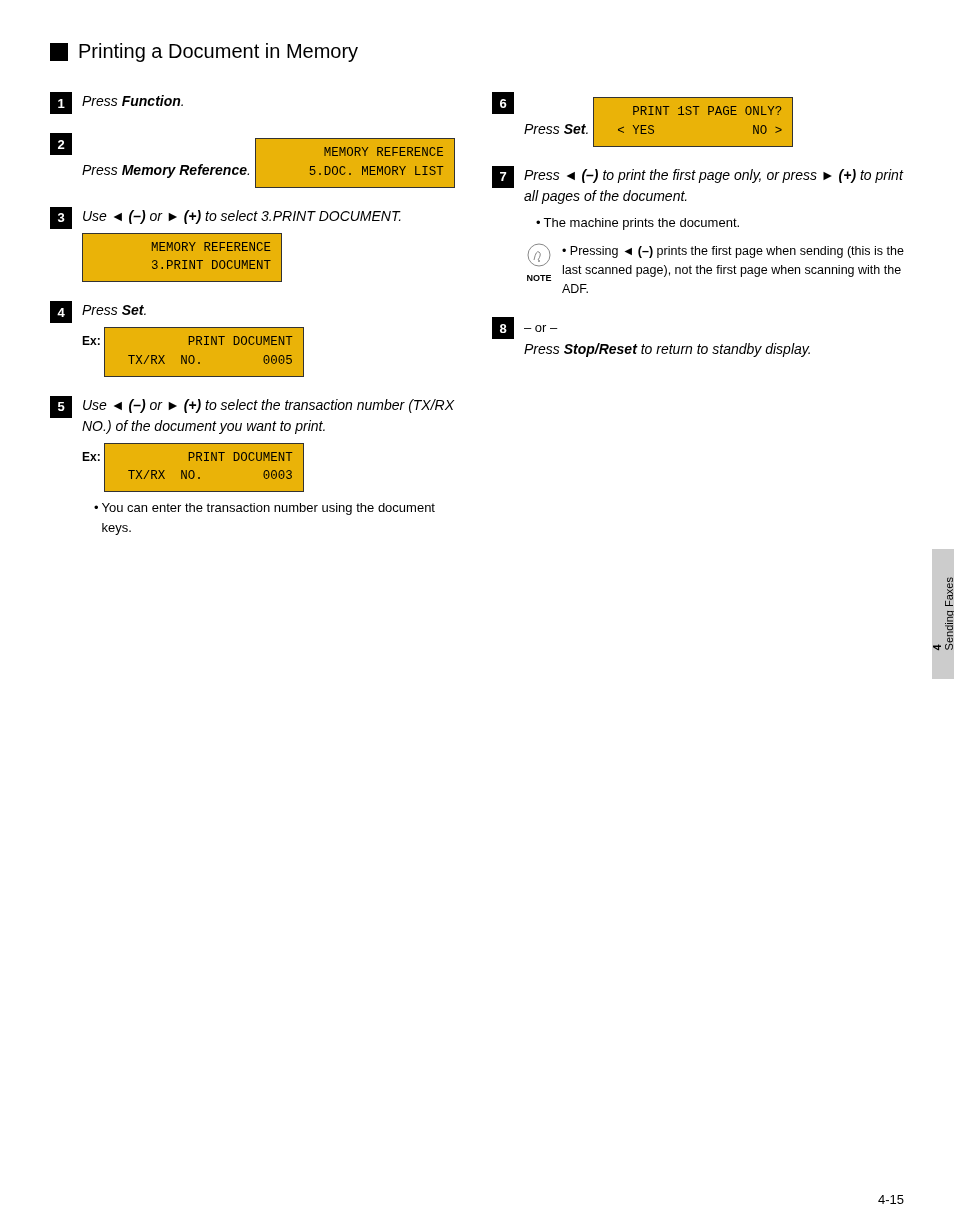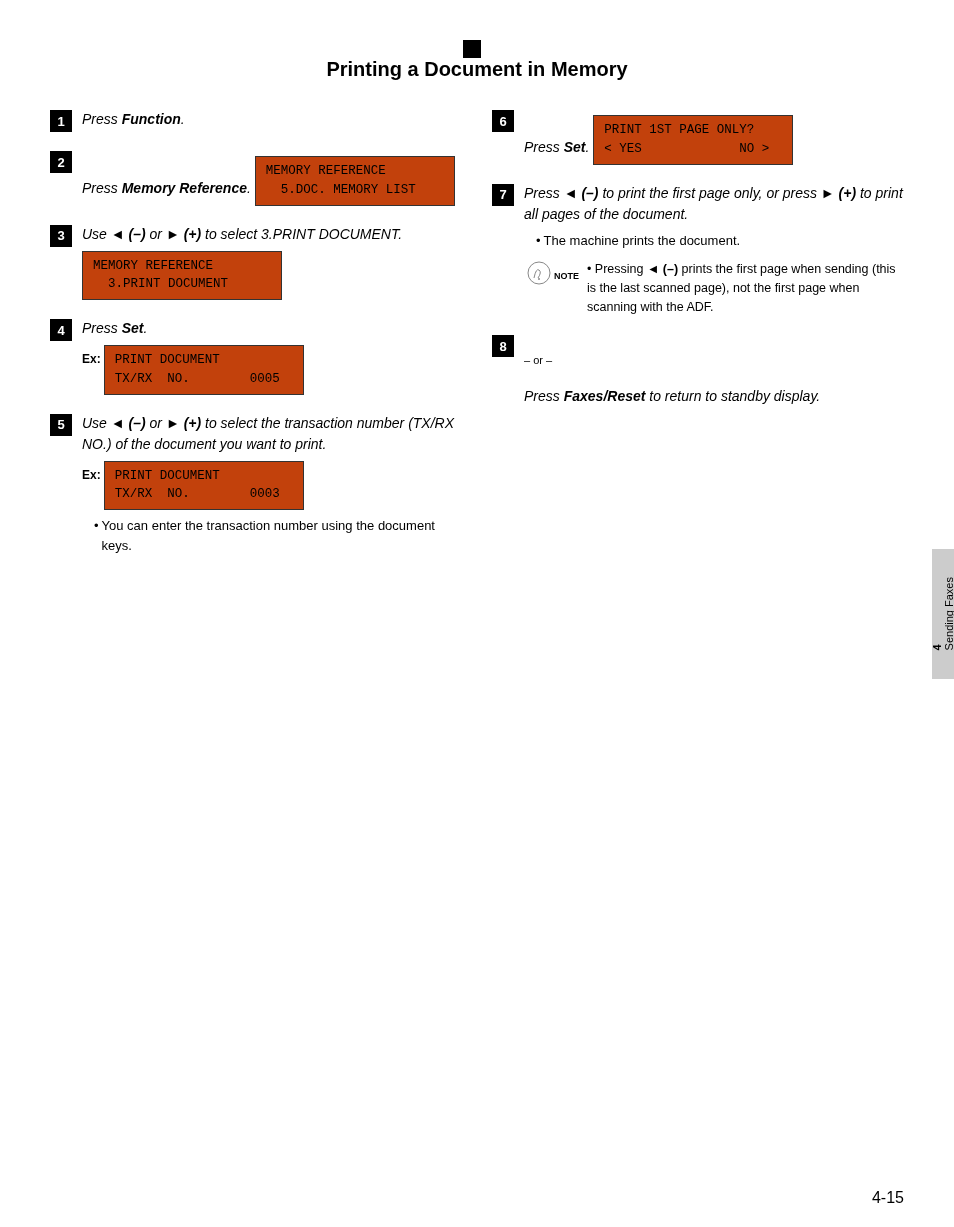--- a/index.html
+++ b/index.html
@@ -20,23 +20,22 @@
       padding: 40px 50px 40px 50px;
       position: relative;
     }
 
     
     .page-title {
       display: flex;
       align-items: center;
       margin-bottom: 28px;
       font-size: 20px;
-      font-weight: bold;
+      font-weight: normal;
       font-family: Arial, Helvetica, sans-serif;
-      flex-direction: column;
     }
     .title-icon {
       display: inline-block;
       width: 18px;
       height: 18px;
       background: #000;
       margin-right: 10px;
       flex-shrink: 0;
     }
 
@@ -82,27 +81,28 @@
       line-height: 1.5;
       font-style: italic;
     }
     .step-text b {
       font-weight: bold;
     }
 
     
     .lcd-box {
       border: 1px solid #333;
-      background: #c2410c;
+      background: #eab308;
       font-family: 'Courier New', Courier, monospace;
       font-size: 12.5px;
       padding: 5px 10px;
       margin: 6px 0 0 0;
       display: inline-block;
       min-width: 200px;
+      text-align: right;
     }
     .lcd-box-line {
       white-space: pre;
       line-height: 1.5;
     }
 
     .ex-label {
       font-size: 12px;
       margin-right: 3px;
       vertical-align: middle;
@@ -155,44 +155,44 @@
       transform: rotate(180deg);
       white-space: nowrap;
       color: #000;
     }
 
     
     .page-number {
       position: absolute;
       bottom: 20px;
       right: 50px;
-      font-size: 16px;
+      font-size: 13px;
     }
 
     .divider-or {
-      font-size: 11px;
-      margin: 20px 0;
+      font-size: 13px;
+      margin: 4px 0;
     }
 
     .step-sub-bullet {
       display: flex;
       margin-top: 6px;
       padding-left: 12px;
       font-size: 13px;
       line-height: 1.5;
     }
     .step-sub-bullet::before {
       content: '• ';
       margin-right: 3px;
       flex-shrink: 0;
     }
 
     .note-icon-wrapper {
       display: flex;
-      flex-direction: row;
+      flex-direction: column;
       align-items: center;
       margin-right: 8px;
       flex-shrink: 0;
     }
   </style>
 </head>
 <body>
 
 <div class="page-container">
 
@@ -295,21 +295,21 @@
             </div>
             <div class="note-text">• Pressing ◄ <b>(–)</b> prints the first page when sending (this is the last scanned page), not the first page when scanning with the ADF.</div>
           </div>
         </div>
       </div>
 
       <div class="step">
         <span class="step-num">8</span>
         <div class="step-content">
           <div class="divider-or">– or –</div>
-          <span class="step-text">Press <b>Faxes/Reset</b> to return to standby display.</span>
+          <span class="step-text">Press <b>Stop/Reset</b> to return to standby display.</span>
         </div>
       </div>
 
     </div>
 
   </div>
 
   <div class="sidebar-tab">
     <span class="sidebar-tab-text"><b>4</b><br><span>Sending Faxes</span></span>
   </div>

